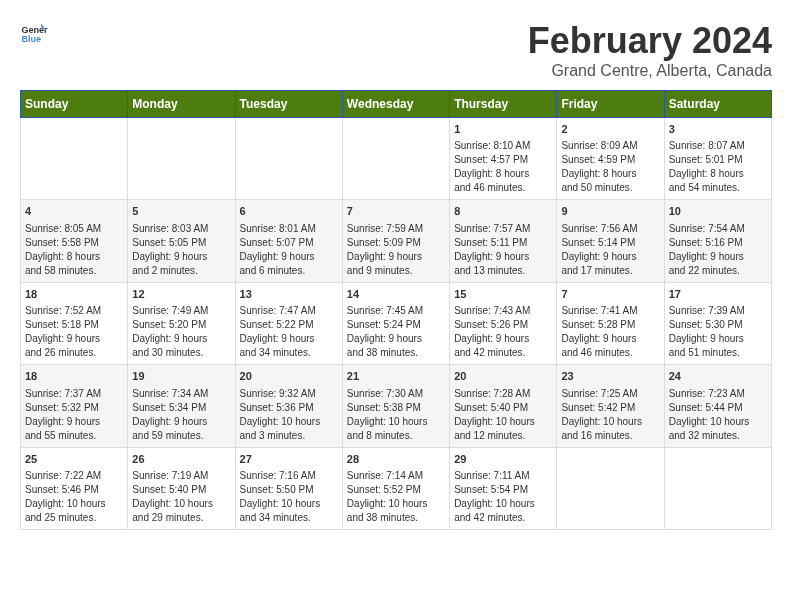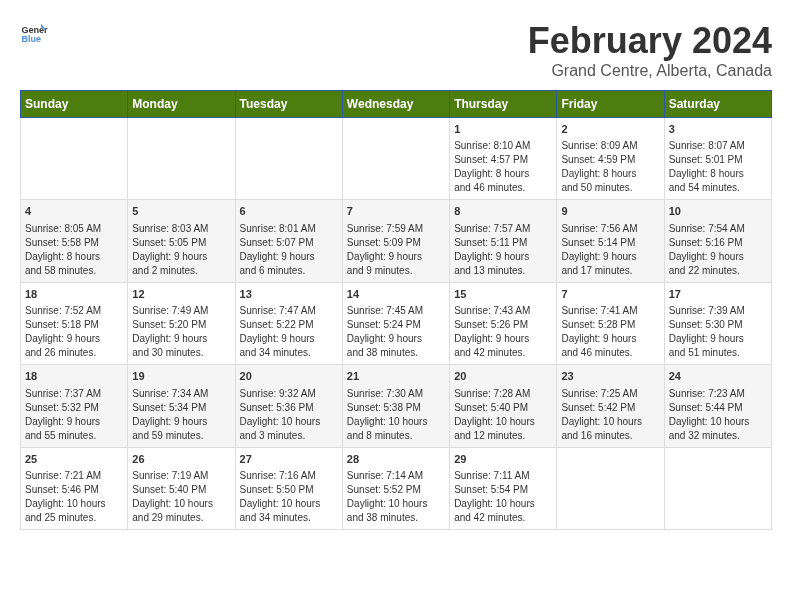--- a/index.html
+++ b/index.html
@@ -282,21 +282,21 @@
           <span class="day-number">24</span>
           <div>Sunrise: 7:23 AM</div>
           <div>Sunset: 5:44 PM</div>
           <div>Daylight: 10 hours</div>
           <div>and 32 minutes.</div>
         </td>
       </tr>
       <tr>
         <td>
           <span class="day-number">25</span>
-          <div>Sunrise: 7:21 AM</div>
+          <div>Sunrise: 7:22 AM</div>
           <div>Sunset: 5:46 PM</div>
           <div>Daylight: 10 hours</div>
           <div>and 25 minutes.</div>
         </td>
         <td>
           <span class="day-number">26</span>
           <div>Sunrise: 7:19 AM</div>
           <div>Sunset: 5:40 PM</div>
           <div>Daylight: 10 hours</div>
           <div>and 29 minutes.</div>

